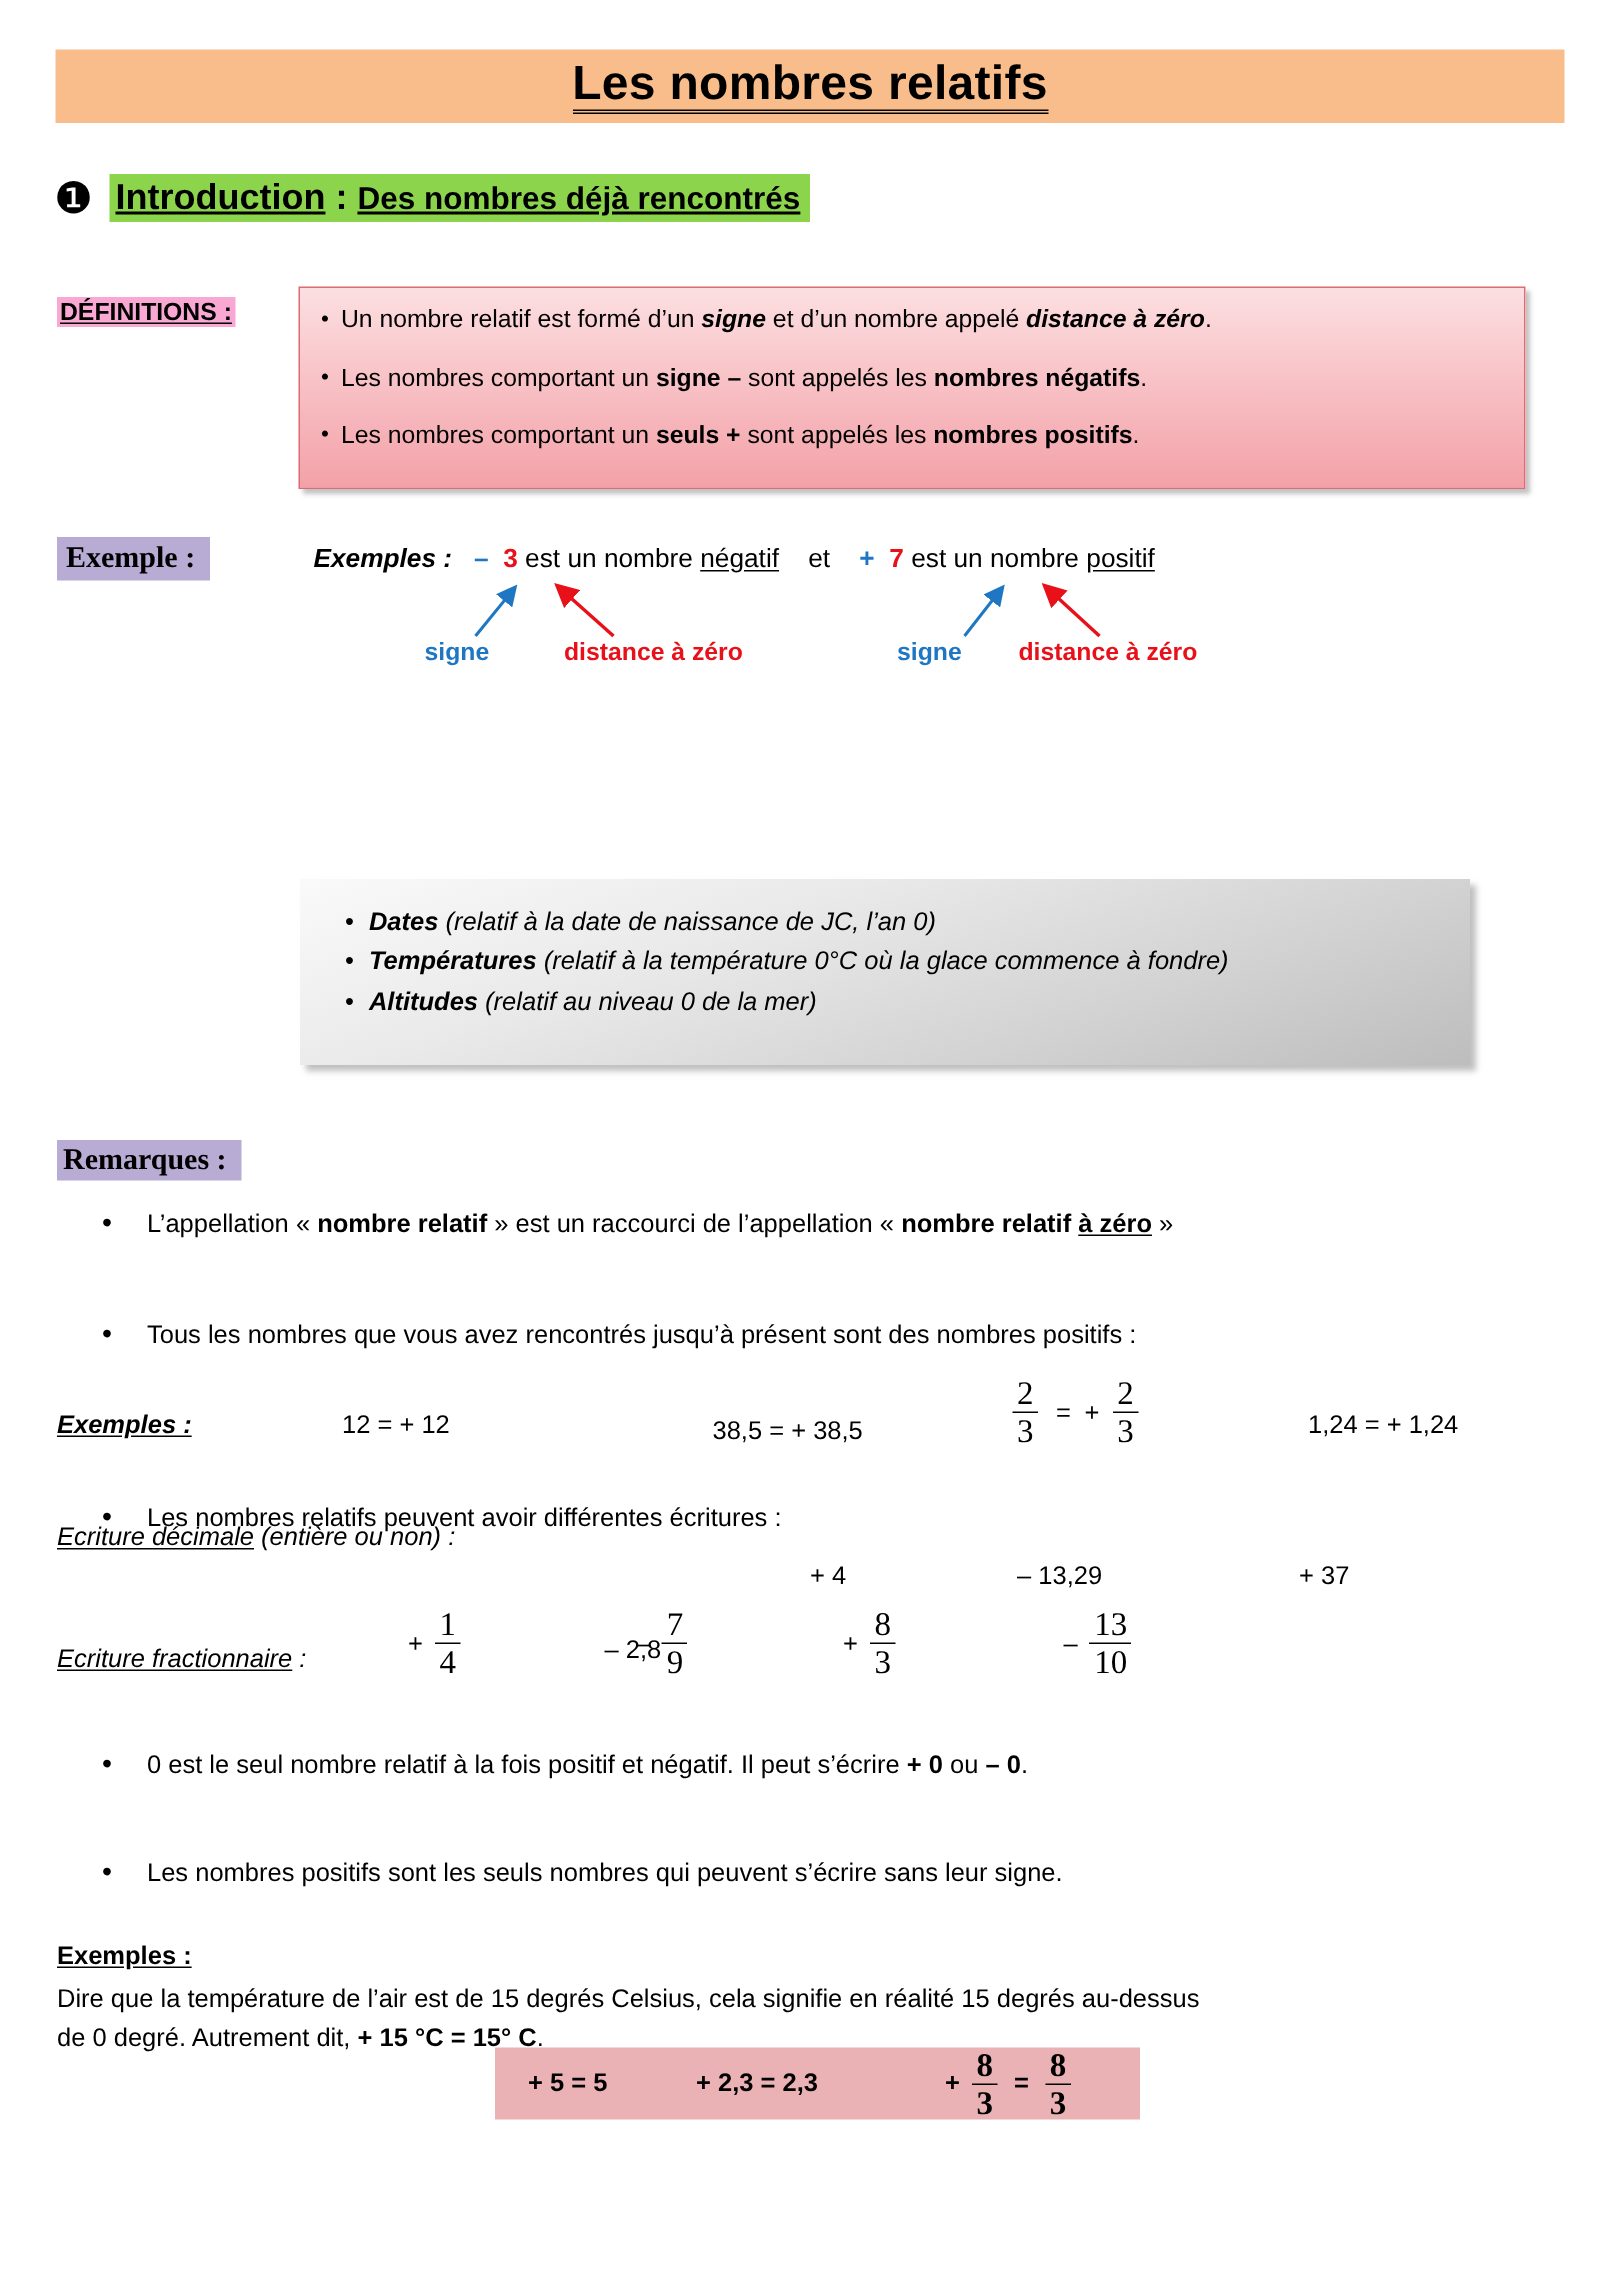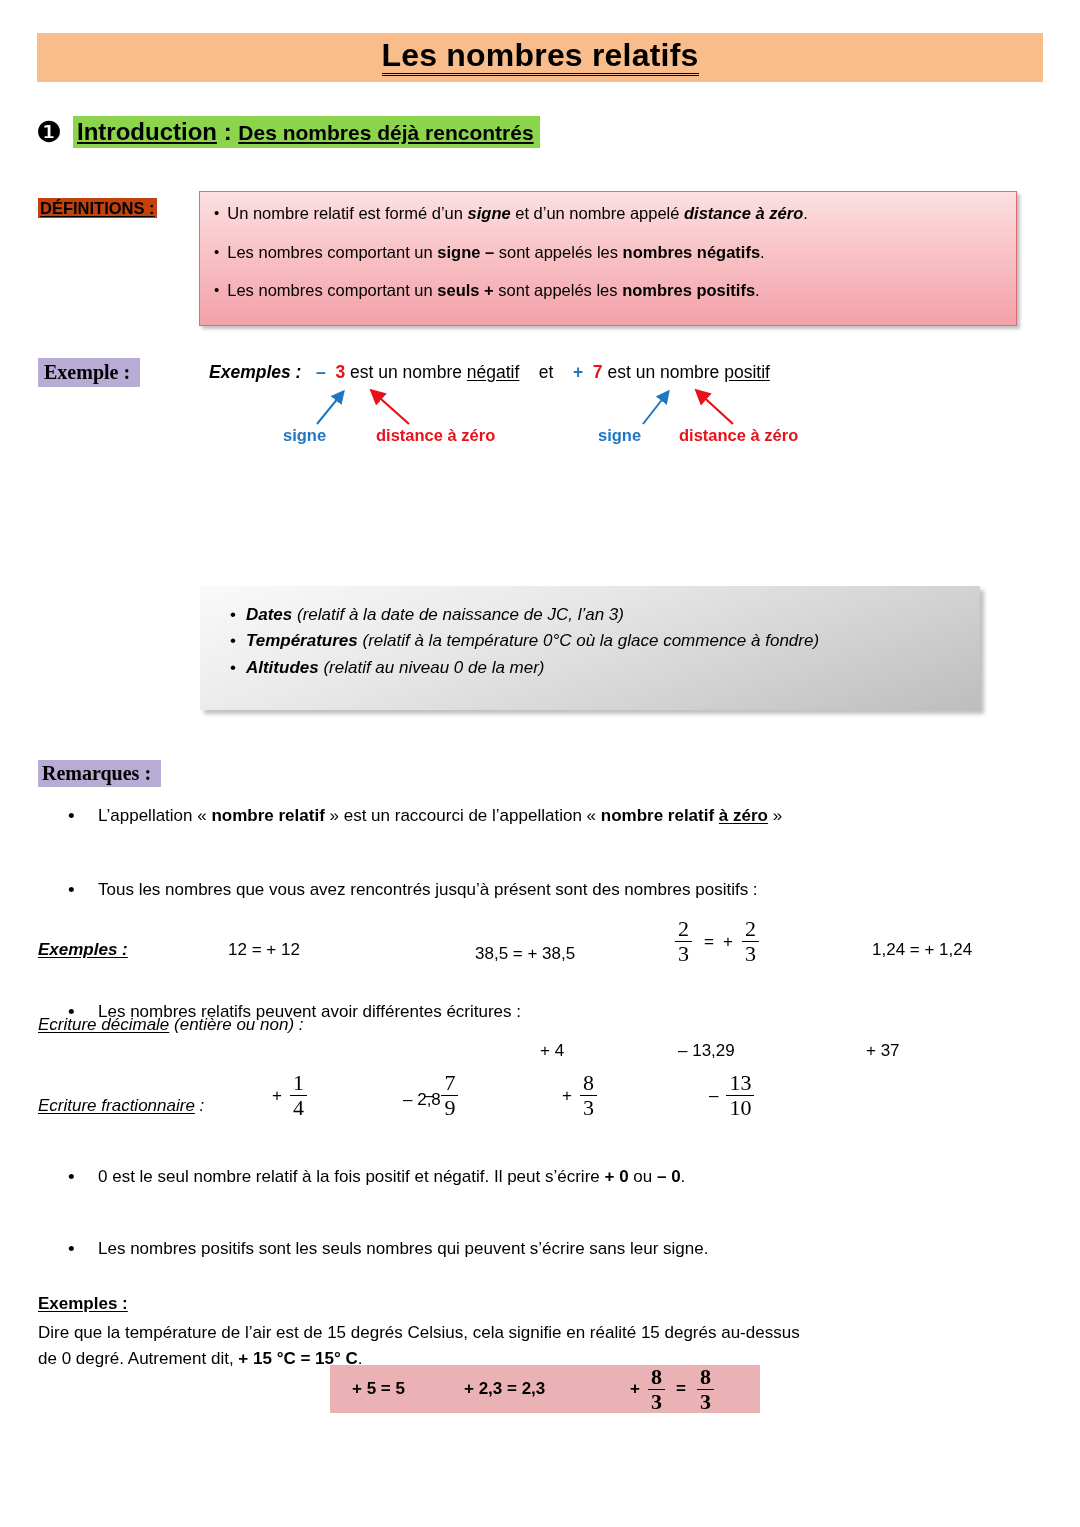--- a/index.html
+++ b/index.html
@@ -29,21 +29,21 @@
   .sec-head{position:absolute;left:36px;top:116px;display:flex;align-items:center;}
   .sec-num{font-size:29px;line-height:1;margin-right:11px;font-family:"DejaVu Sans",sans-serif;}
   .sec-hl{background:#8cd44c;padding:2px 6px 2px 4px;font-size:24px;font-weight:bold;}
   .sec-hl .u{text-decoration:underline;text-underline-offset:2px;}
   .sec-hl .sub{font-size:21px;text-decoration:underline;text-underline-offset:2px;}
 
   
   .def-label{
     position:absolute;left:38px;top:199px;font-size:16.5px;font-weight:bold;
   }
-  .def-label .hl{background:#c2410c;text-decoration:underline;text-underline-offset:2px;padding:1px 2px;}
+  .def-label .hl{background:#f9a8d4;text-decoration:underline;text-underline-offset:2px;padding:1px 2px;}
 
   
   .def-box{
     position:absolute;left:199px;top:191px;width:818px;height:135px;
     background:linear-gradient(180deg,#fcdfe1 0%,#f8c3c7 45%,#f3a1a8 100%);
     border:1.5px solid #e06a72;
     box-shadow:3px 3px 3px rgba(120,120,120,.45);
     box-sizing:border-box;
     padding:11px 14px 0 14px;
   }
@@ -188,21 +188,21 @@
   <div class="lbl-sign" style="left:283px;top:426px;">signe</div>
   <div class="lbl-dist" style="left:376px;top:426px;">distance à zéro</div>
   <div class="lbl-sign" style="left:598px;top:426px;">signe</div>
   <div class="lbl-dist" style="left:679px;top:426px;">distance à zéro</div>
 
 
 
   <div class="grey-box">
     <div class="grey-item">
       <span class="bullet">•</span>
-      <span><span class="nm">Dates</span><span> (relatif à la date de naissance de JC, l’an 3)</span></span>
+      <span><span class="nm">Dates</span><span> (relatif à la date de naissance de JC, l’an 0)</span></span>
     </div>
     <div class="grey-item">
       <span class="bullet">•</span>
       <span><span class="nm">Températures</span><span> (relatif à la température 0°C où la glace commence à fondre)</span></span>
     </div>
     <div class="grey-item">
       <span class="bullet">•</span>
       <span><span class="nm">Altitudes</span><span> (relatif au niveau 0 de la mer)</span></span>
     </div>
   </div>

